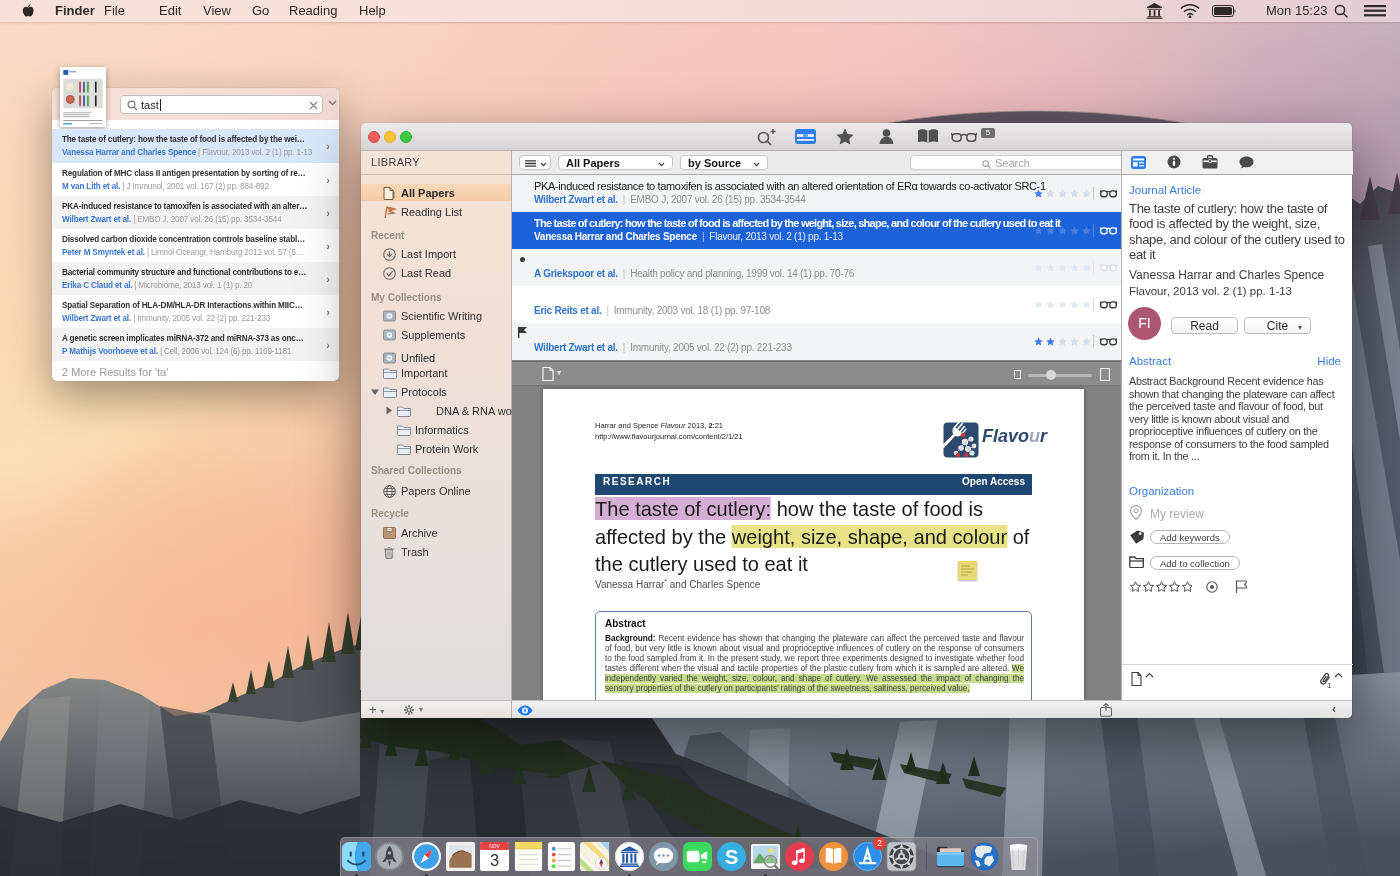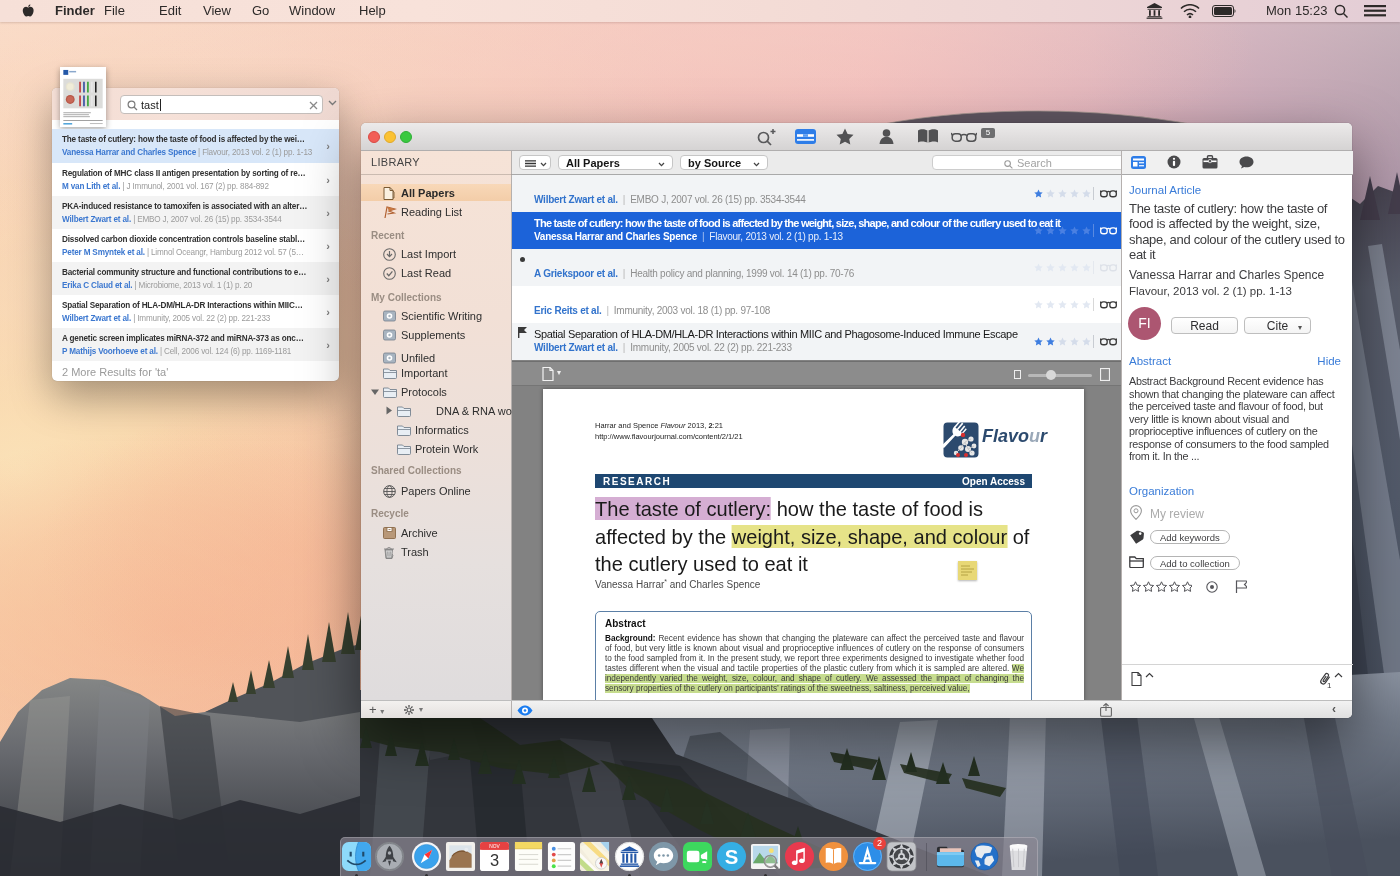--- a/index.html
+++ b/index.html
@@ -246,21 +246,21 @@
     <svg class="abs" style="left:22px;top:3px" width="13" height="16" viewBox="0 0 13 16">
       <path d="M6.4,4.6 C7.4,3.6 9,3.5 10.1,4.3 C11.6,5.3 12,7.4 11.3,9.6 C10.7,11.7 9.4,13.6 8,13.6 C7.3,13.6 6.9,13.1 6.2,13.1 C5.5,13.1 5.1,13.6 4.4,13.6 C3,13.6 1.7,11.7 1.1,9.6 C0.4,7.4 0.8,5.3 2.3,4.3 C3.4,3.5 5,3.6 6,4.6 Z" fill="#2d2a29"></path>
       <path d="M6.3,3.9 C6.2,2.7 7,1.5 8.3,1.2 C8.5,2.5 7.6,3.7 6.3,3.9 Z" fill="#2d2a29"></path>
     </svg>
 
     <span class="mi" style="left:55px;font-weight:700">Finder</span>
     <span class="mi" style="left:104px">File</span>
     <span class="mi" style="left:159px">Edit</span>
     <span class="mi" style="left:203px">View</span>
     <span class="mi" style="left:252px">Go</span>
-    <span class="mi" style="left:289px">Window</span>
+    <span class="mi" style="left:289px">Reading</span>
     <span class="mi" style="left:359px">Help</span>
     <svg class="abs" style="left:1146px;top:3px" width="17" height="16" viewBox="0 0 17 16">
         <g fill="#2d2a29">
           <path d="M8.5,0 L16,4 L16,5 L1,5 L1,4 Z"></path>
           <rect x="1.6" y="5.8" width="13.8" height="0.9"></rect>
           <rect x="3" y="7.2" width="1.8" height="5.6"></rect>
           <rect x="7.6" y="7.2" width="1.8" height="5.6"></rect>
           <rect x="12.2" y="7.2" width="1.8" height="5.6"></rect>
           <rect x="1.6" y="13.2" width="13.8" height="1"></rect>
           <rect x="0.6" y="14.6" width="15.8" height="1.2"></rect>
@@ -512,30 +512,31 @@
             <svg class="abs" style="right:7px;top:5.5px" width="7" height="5" viewBox="0 0 7 5">
               <path d="M1,1 L3.5,3.6 L6,1" fill="none" stroke="#444" stroke-width="1.3"></path>
             </svg>
           </div>
         <div class="ctl" style="left:168px;width:88px">
             <span class="abs" style="left:7px;top:1px;font-size:11px;font-weight:600;color:#141414">by Source</span>
             <svg class="abs" style="right:7px;top:5.5px" width="7" height="5" viewBox="0 0 7 5">
               <path d="M1,1 L3.5,3.6 L6,1" fill="none" stroke="#444" stroke-width="1.3"></path>
             </svg>
           </div>
-        <div class="ctl" style="left:420px;width:219px;border-color:#cdcdcd">
+        <div class="ctl" style="left:398px;width:219px;border-color:#cdcdcd">
           <svg class="abs" style="left:71px;top:3.5px" width="9" height="9" viewBox="0 0 9 9">
               <circle cx="3.6" cy="3.6" r="2.8" fill="none" stroke="#9a9a9a" stroke-width="1.1"></circle>
               <line x1="5.8" y1="5.8" x2="8.4" y2="8.4" stroke="#9a9a9a" stroke-width="1.1"></line>
             </svg>
           <span class="abs" style="left:84px;top:1px;font-size:11px;color:#a2a2a2">Search</span>
         </div>
       </div>
 
       <div class="lrow" style="top:24px;background:#f2f4f6">
+        <div class="lt">PKA-induced resistance to tamoxifen is associated with an altered orientation of ERα towards co-activator SRC-1</div>
         <div class="la"><b>Wilbert Zwart et al.</b><span class="sep">|</span>EMBO J, 2007 vol. 26 (15) pp. 3534-3544</div>
         <svg class="stars" width="60" height="9" viewBox="0 0 60 9">
             <g>
               <path class="s1" d="M4.5,0.5 L5.8,3.2 L8.7,3.6 L6.6,5.6 L7.1,8.5 L4.5,7.1 L1.9,8.5 L2.4,5.6 L0.3,3.6 L3.2,3.2 Z" fill="#3f7ee0"></path>
             </g>
             <g fill="#d4dcea">
               <path d="M16.5,0.5 L17.8,3.2 L20.7,3.6 L18.6,5.6 L19.1,8.5 L16.5,7.1 L13.9,8.5 L14.4,5.6 L12.3,3.6 L15.2,3.2 Z"></path>
               <path d="M28.5,0.5 L29.8,3.2 L32.7,3.6 L30.6,5.6 L31.1,8.5 L28.5,7.1 L25.9,8.5 L26.4,5.6 L24.3,3.6 L27.2,3.2 Z"></path>
               <path d="M40.5,0.5 L41.8,3.2 L44.7,3.6 L42.6,5.6 L43.1,8.5 L40.5,7.1 L37.9,8.5 L38.4,5.6 L36.3,3.6 L39.2,3.2 Z"></path>
               <path d="M52.5,0.5 L53.8,3.2 L56.7,3.6 L54.6,5.6 L55.1,8.5 L52.5,7.1 L49.9,8.5 L50.4,5.6 L48.3,3.6 L51.2,3.2 Z"></path>
@@ -614,21 +615,20 @@
               <path d="M11,4 C12,2.5 14,2.5 15,4"></path>
               <path d="M1.2,4 L0,1.5 M24.8,4 L26,1.5"></path>
             </g>
           </svg>
       </div>
       <div class="lrow" style="top:172px;background:#f2f4f6">
         <svg class="abs" style="left:5px;top:3px" width="11" height="12" viewBox="0 0 11 12">
             <path d="M1,1 L10,1 L7,4 L10,7 L1,7" fill="#3a3a3a"></path>
             <rect x="1" y="1" width="1.4" height="11" fill="#3a3a3a"></rect>
           </svg>
-        <div class="lt">Spatial Separation of HLA-DM/HLA-DR Interactions within MIIC and Phagosome-Induced Immune Escape</div>
         <div class="la"><b>Wilbert Zwart et al.</b><span class="sep">|</span>Immunity, 2005 vol. 22 (2) pp. 221-233</div>
         <svg class="stars" width="60" height="9" viewBox="0 0 60 9">
             <g fill="#3f7ee0">
               <path d="M4.5,0.5 L5.8,3.2 L8.7,3.6 L6.6,5.6 L7.1,8.5 L4.5,7.1 L1.9,8.5 L2.4,5.6 L0.3,3.6 L3.2,3.2 Z"></path>
               <path d="M16.5,0.5 L17.8,3.2 L20.7,3.6 L18.6,5.6 L19.1,8.5 L16.5,7.1 L13.9,8.5 L14.4,5.6 L12.3,3.6 L15.2,3.2 Z"></path>
             </g>
             <g fill="#d4dcea">
               <path d="M28.5,0.5 L29.8,3.2 L32.7,3.6 L30.6,5.6 L31.1,8.5 L28.5,7.1 L25.9,8.5 L26.4,5.6 L24.3,3.6 L27.2,3.2 Z"></path>
               <path d="M40.5,0.5 L41.8,3.2 L44.7,3.6 L42.6,5.6 L43.1,8.5 L40.5,7.1 L37.9,8.5 L38.4,5.6 L36.3,3.6 L39.2,3.2 Z"></path>
               <path d="M52.5,0.5 L53.8,3.2 L56.7,3.6 L54.6,5.6 L55.1,8.5 L52.5,7.1 L49.9,8.5 L50.4,5.6 L48.3,3.6 L51.2,3.2 Z"></path>
@@ -685,21 +685,21 @@
           <g fill="#d83030">
               <circle cx="20" cy="13" r="2.2"></circle>
               <circle cx="15" cy="33" r="2"></circle>
               <circle cx="23" cy="33" r="2"></circle>
             </g>
           <g stroke="#c8c8c8" stroke-width="1">
               <path d="M22,20 L28,17 M22,20 L18,26 M22,20 L25,27 M25,27 L31,24 M25,27 L29,31 M18,26 L13,31"></path>
             </g>
         </svg>
         <div class="abs" style="left:439px;top:37px;font-size:18px;font-weight:700;font-style:italic;color:#2c4a6e">Flavo<span style="color:#9aa8b8">u</span>r</div>
-        <div class="abs" style="left:52px;top:85px;width:437px;height:14px;background:#1e4771">
+        <div class="abs" style="left:52px;top:85px;width:437px;height:21px;background:#1e4771">
           <span class="abs" style="left:8px;top:1.5px;font-size:10px;font-weight:700;color:#fff;letter-spacing:1.5px">RESEARCH</span>
           <span class="abs" style="right:7px;top:1.5px;font-size:10px;font-weight:700;color:#fff">Open Access</span>
         </div>
         <div class="abs" style="left:52px;top:106px;width:540px;font-size:21px;line-height:27.5px;color:#1a1a1a;white-space:nowrap;transform:scaleX(0.955);transform-origin:left top"><span style="background:#d5aed3">The taste of cutlery:</span> how the taste of food is<br>affected by the <span style="background:#e6e388">weight, size, shape, and colour</span> of<br>the cutlery used to eat it</div>
         <div class="abs" style="left:415px;top:172px;width:19px;height:19px;background:#e8d876;box-shadow:0 1px 2px rgba(0,0,0,.3)"><svg width="19" height="19" viewBox="0 0 19 19">
               <g stroke="#a89838" stroke-width="0.8">
                 <path d="M3,5 h9 M3,8 h13 M3,11 h11 M3,14 h7"></path>
               </g>
             </svg></div>
         <div class="abs" style="left:52px;top:189px;font-size:10px;color:#4a4a4a">Vanessa Harrar<span style="font-size:7px;vertical-align:4px">*</span> and Charles Spence</div>

